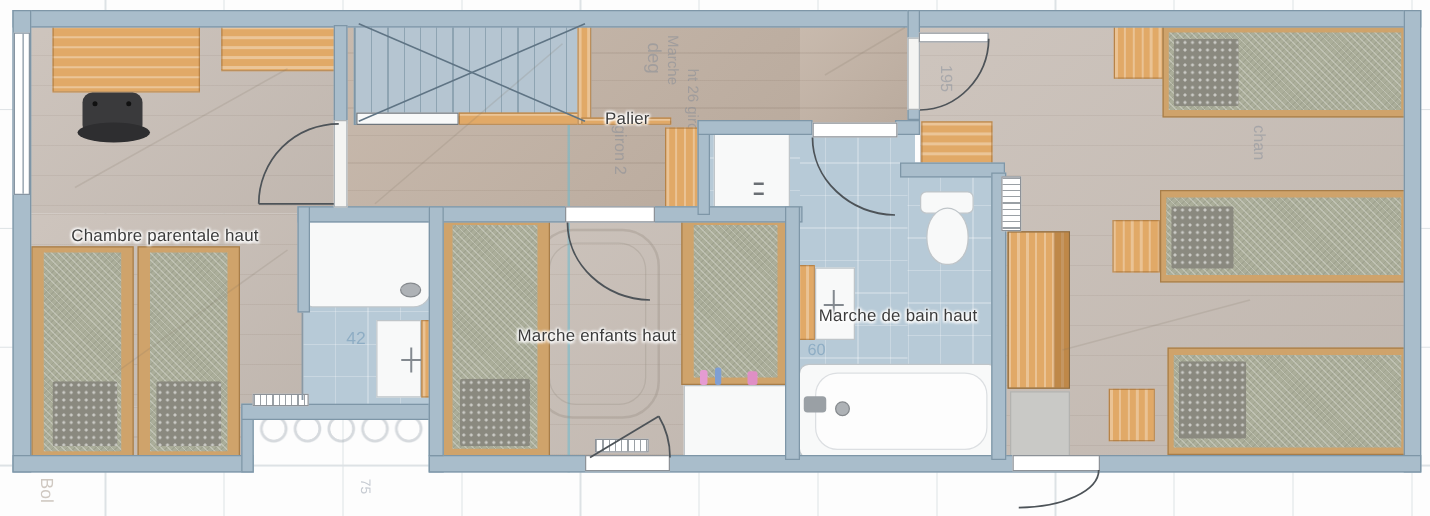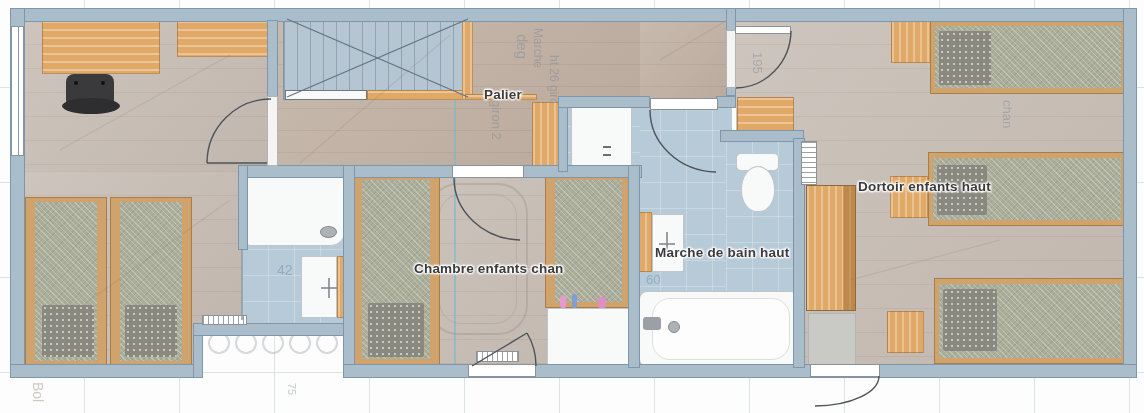--- a/index.html
+++ b/index.html
@@ -51,21 +51,21 @@
     border:1px solid #7e96a7;}
   .door-leaf{position:absolute;box-sizing:border-box;background:#fff;border:1px solid #8d9298;z-index:5;}
   .door-opening{position:absolute;box-sizing:border-box;background:#f4f4f2;border:1px solid #aeb4b8;z-index:5;}
   .window{position:absolute;box-sizing:border-box;background:#fff;border:1px solid #8795a2;z-index:5;}
   .window .mullion{position:absolute;left:50%;top:0;bottom:0;width:1px;background:#8795a2;}
   .radiator-h{position:absolute;box-sizing:border-box;z-index:5;background:#fff;border:1px solid #8d9298;
     background-image:repeating-linear-gradient(to right, #9aa0a5 0 1px, transparent 1px 5px);}
   .radiator-v{position:absolute;box-sizing:border-box;z-index:5;background:#fff;border:1px solid #8d9298;
     background-image:repeating-linear-gradient(to bottom, #9aa0a5 0 1px, transparent 1px 5px);}
   .chair-part{position:absolute;z-index:3;background:#3a3a3c;}
-  .room-label{position:absolute;z-index:7;font-weight:700;font-size:13.5px;color:#3b3b3b;white-space:nowrap;
+  .room-label{position:absolute;z-index:7;font-weight:400;font-size:13.5px;color:#3b3b3b;white-space:nowrap;
     letter-spacing:.2px;
     text-shadow:0 0 2px #fff,0 0 3px #fff,1px 1px 2px #fff,-1px -1px 2px #fff,1px -1px 2px #fff,-1px 1px 2px #fff;}
   .ghost{position:absolute;z-index:2;color:rgba(120,130,148,.42);font-size:13px;white-space:nowrap;}
   .ghost.v{writing-mode:vertical-rl;}
   .ghost.blue{color:rgba(110,150,180,.55);}
   .ghost.warm{color:rgba(150,135,120,.45);}
   .teal-guide{position:absolute;z-index:2;width:2px;background:rgba(110,185,205,.55);}
   .overlay{position:absolute;left:0;top:0;z-index:6;pointer-events:none;}
   .ghost-outline{position:absolute;z-index:2;border:2px solid rgba(140,130,118,.28);border-radius:30px;}
   .ghost-outline .inner{position:absolute;inset:9px;border:1px solid rgba(140,130,118,.25);border-radius:22px;}
@@ -244,18 +244,18 @@
     <g stroke="rgba(130,115,100,0.18)" stroke-width="1.2">
       <line x1="60" y1="150" x2="230" y2="55"></line>
       <line x1="90" y1="300" x2="230" y2="200"></line>
       <line x1="300" y1="163" x2="450" y2="35"></line>
       <line x1="660" y1="60" x2="724" y2="22"></line>
       <line x1="850" y1="280" x2="1000" y2="240"></line>
     </g>
     <line x1="242" y1="250" x2="242" y2="320" stroke="#8a9aa6" stroke-width="1.5"></line>
   </svg>
 
+  <div class="room-label" style="left:57px;top:181px;">Chambre parentale haut</div>
   <div class="room-label" style="left:484px;top:87px;">Palier</div>
-  <div class="room-label" style="left:414px;top:261px;">Chambre enfants chan</div>
+  <div class="room-label" style="left:414px;top:261px;">Marche enfants haut</div>
   <div class="room-label" style="left:655px;top:245px;">Marche de bain haut</div>
-  <div class="room-label" style="left:858px;top:179px;">Dortoir enfants haut</div>
 
 </div>
 
 </body></html>

